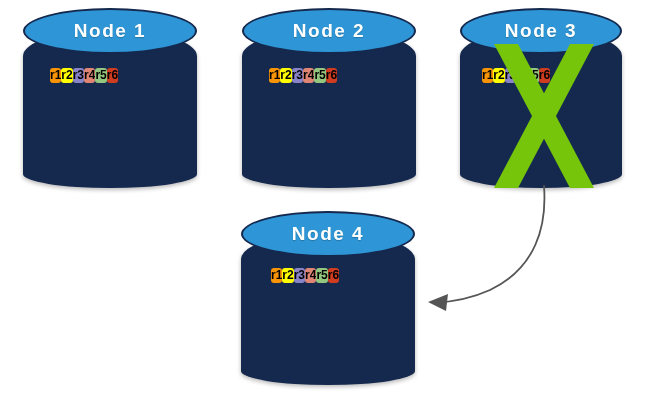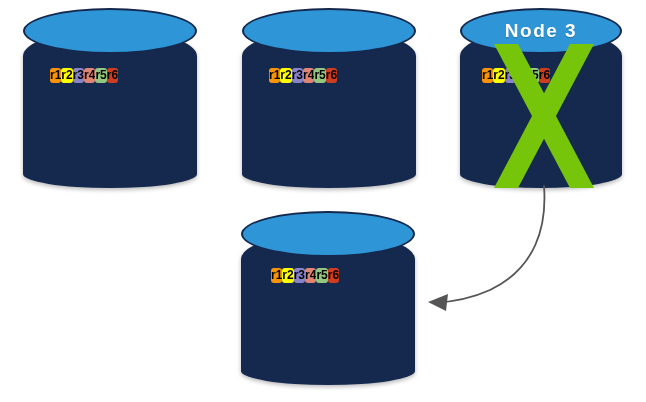--- a/index.html
+++ b/index.html
@@ -98,33 +98,35 @@
   }
 </style>
 </head>
 <body>
 
 <div id="canvas">
 
   <div class="node" style="left:23px; top:8px; width:174px; height:180px;">
     <div class="body"></div>
     <div class="top"></div>
+    <div class="title">Node  1</div>
     <div class="rows" style="top:60px; padding:0 27px;">
       <div class="row" style="background:#f89406;">r1</div>
       <div class="row" style="background:#ffff00;">r2</div>
       <div class="row" style="background:#8983c8;">r3</div>
       <div class="row" style="background:#e08573;">r4</div>
       <div class="row" style="background:#93c77f;">r5</div>
       <div class="row" style="background:#d03c20;">r6</div>
     </div>
   </div>
 
   <div class="node" style="left:242px; top:8px; width:174px; height:180px;">
     <div class="body"></div>
     <div class="top"></div>
+    <div class="title">Node  2</div>
     <div class="rows" style="top:60px; padding:0 27px;">
       <div class="row" style="background:#f89406;">r1</div>
       <div class="row" style="background:#ffff00;">r2</div>
       <div class="row" style="background:#8983c8;">r3</div>
       <div class="row" style="background:#e08573;">r4</div>
       <div class="row" style="background:#93c77f;">r5</div>
       <div class="row" style="background:#d03c20;">r6</div>
     </div>
   </div>
 
@@ -143,20 +145,21 @@
   </div>
 
   <svg class="xmark" style="left:488px; top:44px;" width="112" height="144" viewBox="0 0 112 144">
     <polygon points="6,0 30,0 106,144 82,144" fill="#76c50a"></polygon>
     <polygon points="82,0 106,0 30,144 6,144" fill="#76c50a"></polygon>
   </svg>
 
   <div class="node" style="left:241px; top:211px; width:174px; height:174px;">
     <div class="body"></div>
     <div class="top"></div>
+    <div class="title">Node  4</div>
     <div class="rows" style="top:57px; padding:0 30px;">
       <div class="row" style="background:#f89406;">r1</div>
       <div class="row" style="background:#ffff00;">r2</div>
       <div class="row" style="background:#8983c8;">r3</div>
       <div class="row" style="background:#e08573;">r4</div>
       <div class="row" style="background:#93c77f;">r5</div>
       <div class="row" style="background:#d03c20;">r6</div>
     </div>
   </div>
 

